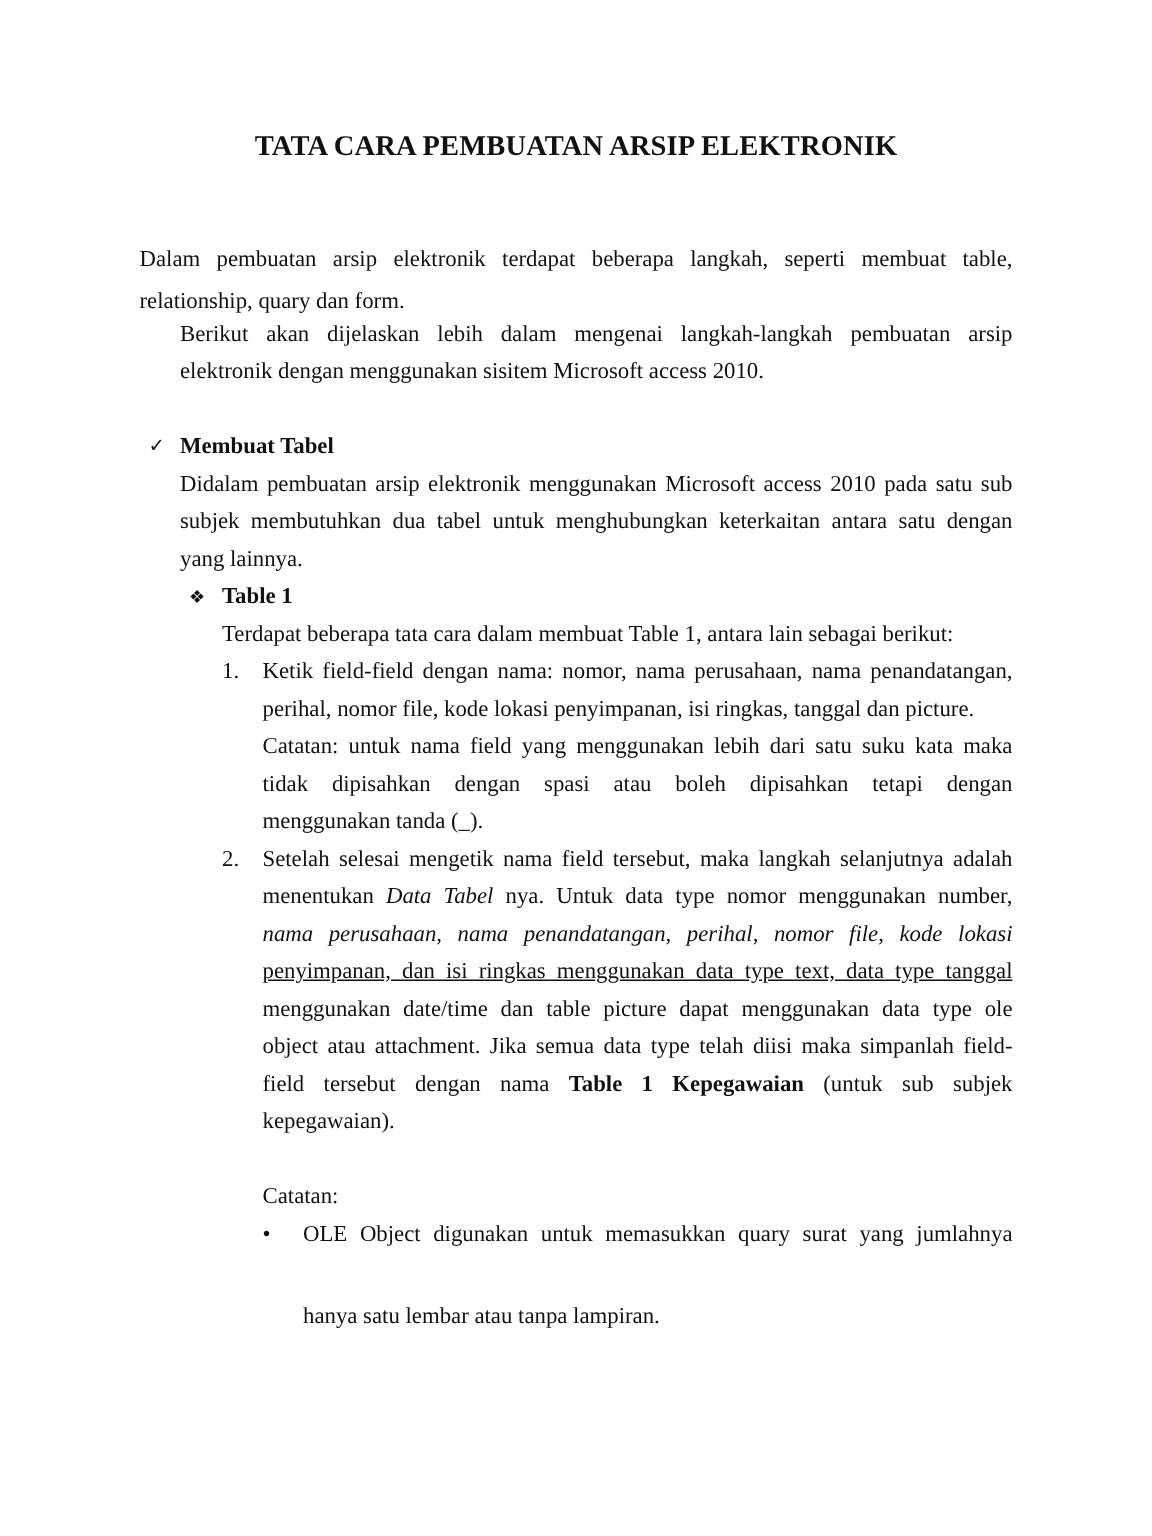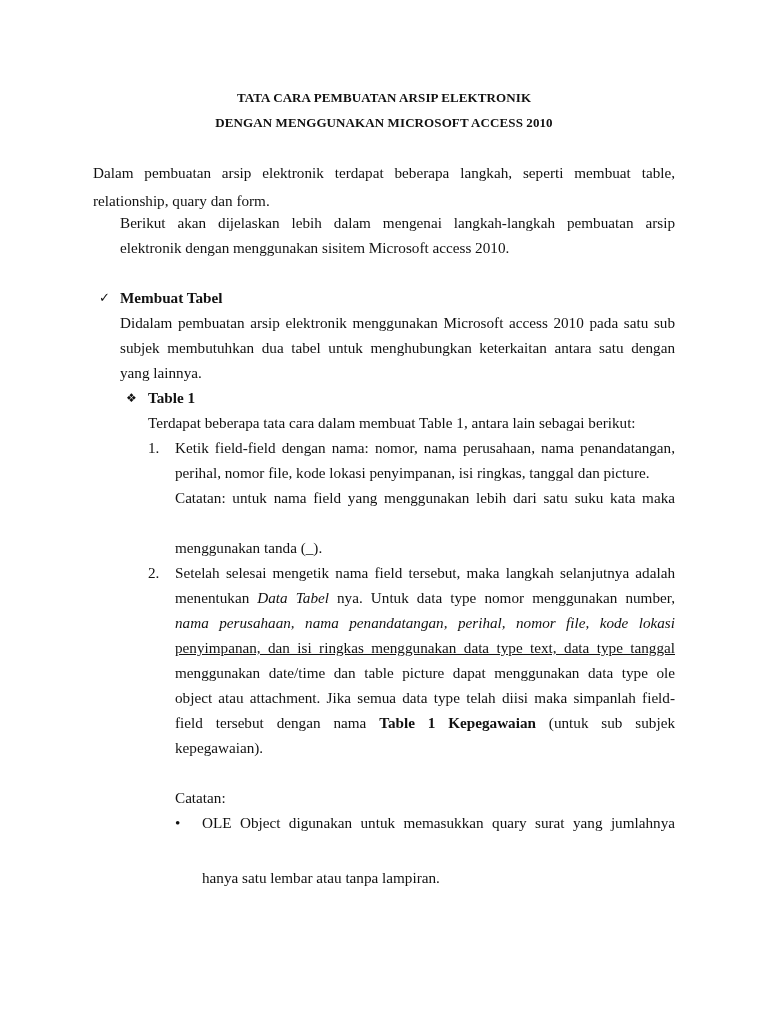--- a/index.html
+++ b/index.html
@@ -36,36 +36,35 @@
     }
     .center {
       text-align: center;
       left: 0;
       width: 768px;
     }
     .bold { font-weight: bold; }
     .italic { font-style: italic; }
     .title {
       font-weight: bold;
-      font-size: 13px;
+      font-size: 19px;
       letter-spacing: 0.1px;
     }
     .marker {
       position: absolute;
       line-height: 20px;
       white-space: nowrap;
     }
   </style>
 </head>
 <body>
 
 <div class="page">
 
   <div class="line center title" style="top:88px;">TATA CARA PEMBUATAN ARSIP ELEKTRONIK</div>
-  <div class="line center title" style="top:113px;">DENGAN MENGGUNAKAN MICROSOFT ACCESS 2010</div>
 
   <div class="line justify" style="top:163px; left:93px; width:582px;">Dalam pembuatan arsip elektronik terdapat beberapa langkah, seperti membuat table,</div>
   <div class="line" style="top:191px; left:93px;text-align:right;">relationship, quary dan form.</div>
 
   <div class="line justify" style="top:213px; left:120px; width:555px;">Berikut akan dijelaskan lebih dalam mengenai langkah-langkah pembuatan arsip</div>
   <div class="line" style="top:238px; left:120px;">elektronik dengan menggunakan sisitem Microsoft access 2010.</div>
 
   <div class="marker" style="top:288px; left:99px; font-family:'DejaVu Sans', sans-serif; font-size:13px;">✓</div>
   <div class="line bold" style="top:288px; left:120px;">Membuat Tabel</div>
 
@@ -75,20 +74,21 @@
 
   <div class="marker" style="top:388px; left:126px; font-family:'DejaVu Sans', sans-serif; font-size:12px;">❖</div>
   <div class="line bold" style="top:388px; left:148px;">Table 1</div>
 
   <div class="line" style="top:413px; left:148px;">Terdapat beberapa tata cara dalam membuat Table 1, antara lain sebagai berikut:</div>
 
   <div class="marker" style="top:438px; left:148px;">1.</div>
   <div class="line justify" style="top:438px; left:175px; width:500px;">Ketik field-field dengan nama: nomor, nama perusahaan, nama penandatangan,</div>
   <div class="line justify" style="top:488px; left:175px; width:500px;">Catatan:  untuk nama field yang menggunakan lebih dari satu suku kata maka</div>
   <div class="line" style="top:463px; left:175px;">perihal, nomor file, kode lokasi penyimpanan, isi ringkas,  tanggal dan picture.</div>
+  <div class="line justify" style="top:513px; left:175px; width:500px;">tidak dipisahkan dengan spasi atau boleh dipisahkan tetapi dengan</div>
   <div class="line" style="top:538px; left:175px;">menggunakan tanda (_).</div>
 
   <div class="marker" style="top:563px; left:148px;">2.</div>
   <div class="line justify" style="top:563px; left:175px; width:500px;">Setelah selesai mengetik nama field tersebut, maka langkah selanjutnya adalah</div>
   <div class="line justify" style="top:588px; left:175px; width:500px;"><span>menentukan </span><span class="italic">Data Tabel</span><span> nya. Untuk data type nomor menggunakan number,</span></div>
   <div class="line justify" style="top:613px; left:175px; width:500px;font-style:italic;">nama perusahaan, nama penandatangan, perihal, nomor file, kode lokasi</div>
   <div class="line justify" style="top:638px; left:175px; width:500px;text-decoration:underline;">penyimpanan, dan isi ringkas menggunakan data type text, data type tanggal</div>
   <div class="line justify" style="top:663px; left:175px; width:500px;">menggunakan date/time dan table picture dapat menggunakan data type ole</div>
   <div class="line justify" style="top:688px; left:175px; width:500px;">object atau attachment. Jika semua data type telah diisi maka simpanlah field-</div>
   <div class="line justify" style="top:713px; left:175px; width:500px;"><span>field tersebut dengan nama </span><span class="bold">Table 1 Kepegawaian</span><span> (untuk sub subjek</span></div>

